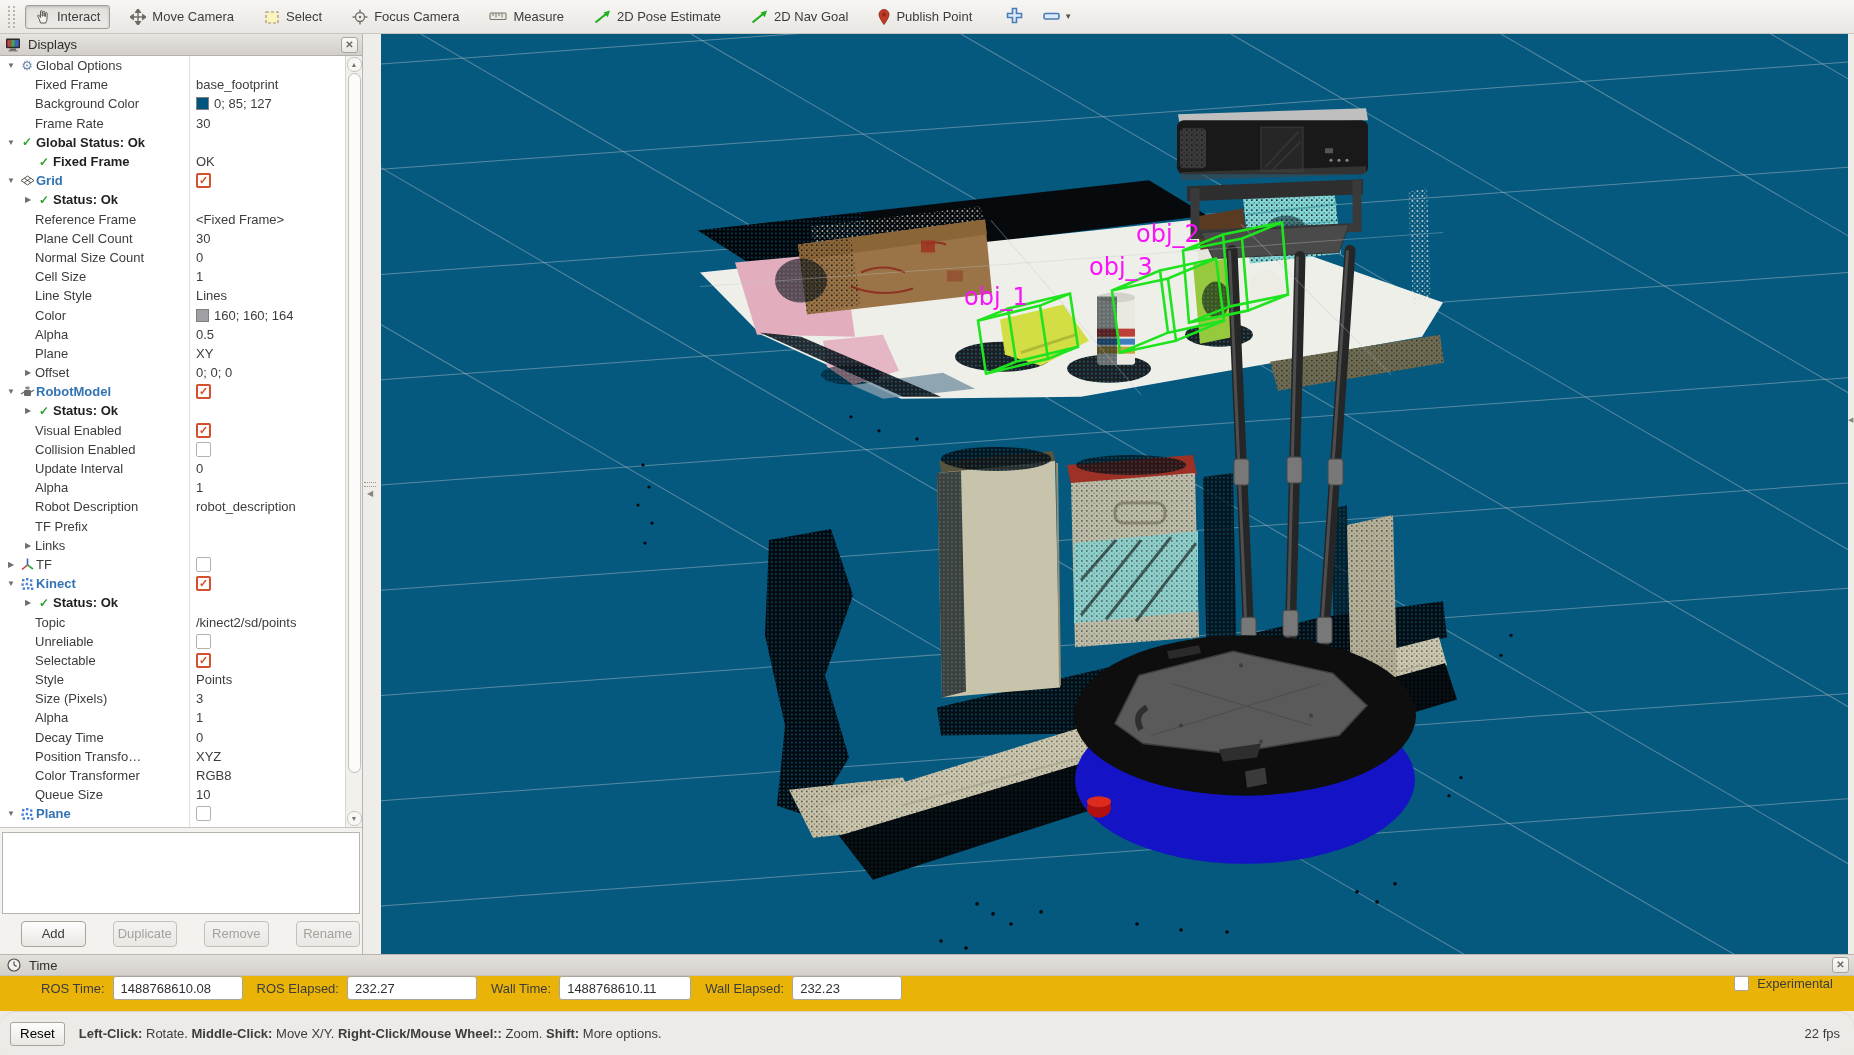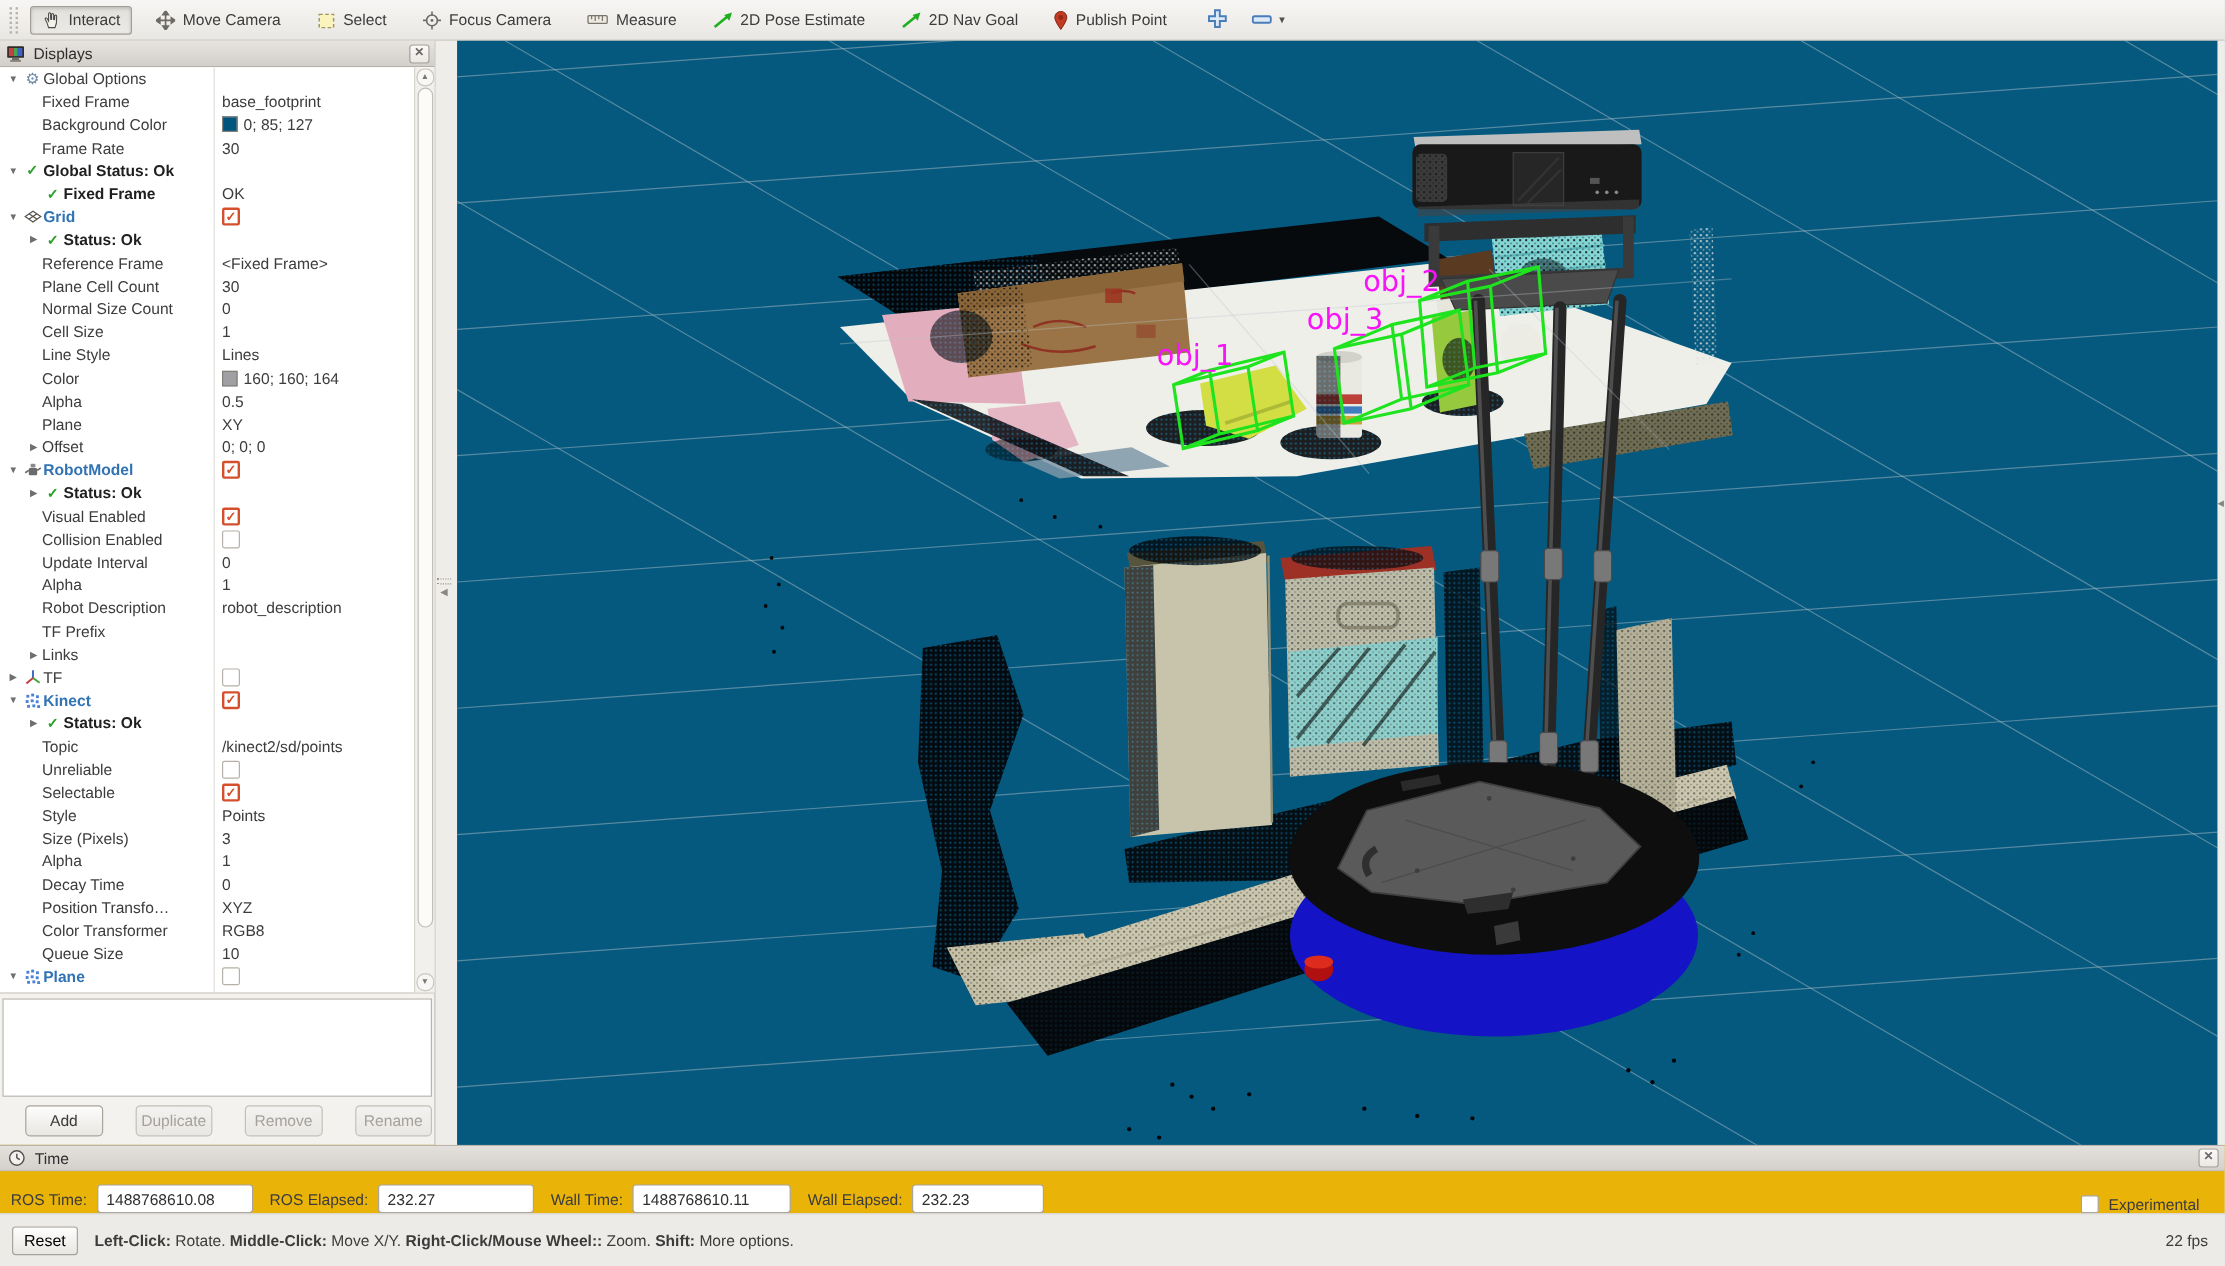--- a/index.html
+++ b/index.html
@@ -30,21 +30,21 @@
   .ptitle .t { flex:1; color:#2e2e2e; }
   .xbtn { width:17px; height:16px; border:1px solid #A9A49C; border-radius:3px;
     background:linear-gradient(#FBFAF9,#EAE8E4); color:#6B6965; font-size:10px;
     line-height:13px; text-align:center; font-weight:bold; }
 
   .treewrap { flex:1; display:flex; background:#fff; overflow:hidden; border-bottom:1px solid #C9C5BF;}
   .tree { flex:1; overflow:hidden; }
   .row { height:19.2px; display:flex; align-items:center; }
   .nm { width:178px; flex:none; display:flex; align-items:center; overflow:hidden; height:100%;}
   .vl { flex:1; border-left:1px solid #E2DFDA; height:100%; display:flex; align-items:center;
-    padding-left:6px; gap:5px; overflow:hidden; white-space:nowrap;}
+    padding-left:6px; gap:5px; overflow:hidden; white-space:nowrap;margin-left:11px;}
   .exp { width:14px; flex:none; font-size:8px; color:#6E6E6E; text-align:center; }
   .ric { width:18px; flex:none; display:inline-flex; justify-content:center; align-items:center; }
   .lbl { white-space:nowrap; }
   .lbl.bold { font-weight:bold; color:#1f1f1f; }
   .lbl.blue { font-weight:bold; color:var(--bluename,#3273B4); }
   .gcheck { color:var(--okgreen,#2CA02C); font-weight:bold; font-size:12px; }
   .cbx { width:15px; height:15px; border:1px solid #B5B0A8; border-radius:2px; background:#fff;
     display:inline-flex; align-items:center; justify-content:center; font-size:11px; flex:none;}
   .cbx.on { border:2px solid var(--accent,#D4502C); color:var(--accent,#D4502C); font-weight:bold; }
   .swatch { width:13px; height:13px; border:1px solid #83807a; display:inline-block; flex:none;}
@@ -71,30 +71,30 @@
 
   .rightstrip { width:6px; flex:none; background:#EFEDE9; position:relative; }
   .rightstrip .handle { position:absolute; top:382px; left:0; color:#8A867F; font-size:7px; }
 
   
   .timepanel { height:57px; flex:none; display:flex; flex-direction:column;
     border-top:1px solid #B9B5AE; background:#eab308; }
   .theader { height:21px; flex:none; background:linear-gradient(#E4E1DD,#D4D0CB);
     border-bottom:1px solid #C5C1BA; display:flex; align-items:center; gap:6px; padding:0 5px; }
   .theader .t { flex:1; color:#2e2e2e; }
-  .tbody { flex:1; display:flex; align-items:flex-end; padding:0 9px; gap:28px; }
+  .tbody { flex:1; display:flex; align-items:flex-start; padding:0 9px; gap:28px;margin-left:32px; }
   .tfield { display:flex; align-items:center; gap:8px; }
   .tfield input { height:24px; border:1px solid #A9A49C; border-radius:3px; padding:0 7px;
     font:13px "Liberation Sans", sans-serif; color:#2f2f2f; background:#fff; }
   .expwrap { margin-left:auto; display:flex; align-items:center; gap:8px; padding-right:12px; }
   .cb2 { width:15px; height:15px; border:1px solid #A9A49C; border-radius:2px; background:#fff; }
 
   
   .statusbar { flex:1; background:#EDEBE8; display:flex; align-items:center; padding:0 10px; gap:14px;
-    border-top:1px solid #D8D4CE; }
+    border-top:1px solid #D8D4CE;border-radius:16px; }
   .rbtn { height:24px; padding:0 9px; border:1px solid #A9A49C; border-radius:3px;
     background:linear-gradient(#FDFDFC,#E9E7E3); line-height:22px; }
   .hint { white-space:nowrap; }
   .fps { margin-left:auto; color:#3c3c3c; padding-right:4px; }
 </style>
 </head>
 <body>
 
 <div class="app">
 

